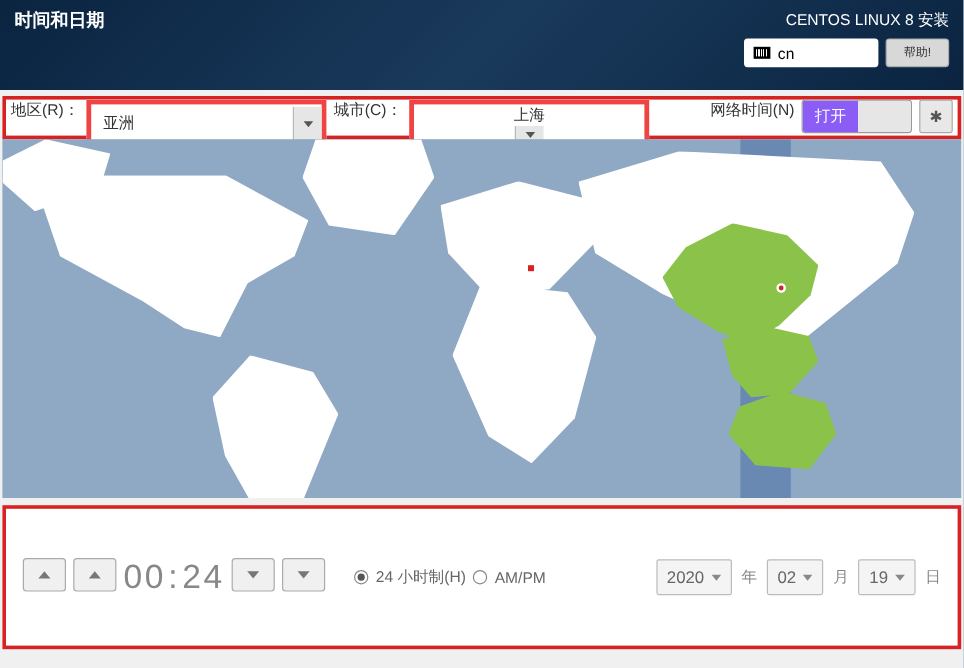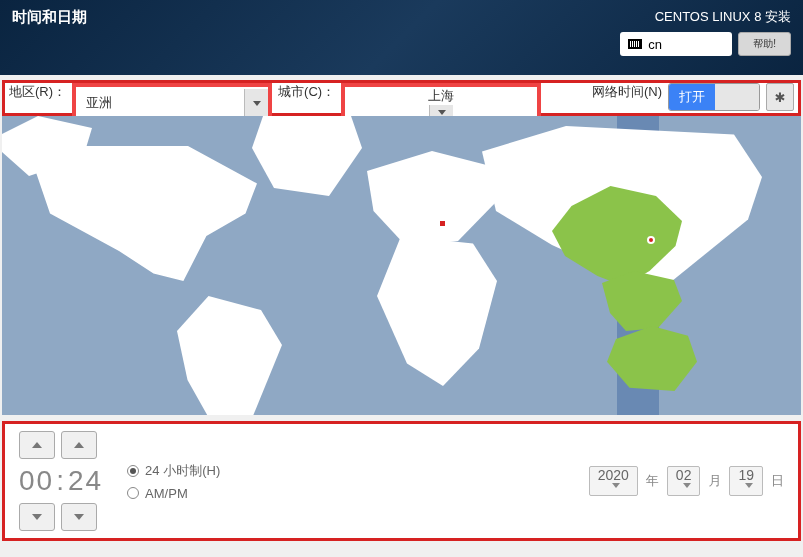--- a/index.html
+++ b/index.html
@@ -51,21 +51,21 @@
 }
 .chev-down { width: 0; height: 0; border-left: 4px solid transparent; border-right: 4px solid transparent; border-top: 5px solid #555; }
 .region-combo { width: 200px; }
 .city-combo { width: 200px; flex-direction: column; }
 .ntp-label { margin-left: auto; font-size: 13px; color: #333; }
 .toggle {
   display: flex; border: 1px solid #999; border-radius: 3px; overflow: hidden;
   height: 28px;
 }
 .toggle-on {
-  background: #3b82f6; color: #fff; padding: 0 10px; display: flex; align-items: center;
+  background: #8b5cf6; color: #fff; padding: 0 10px; display: flex; align-items: center;
   font-size: 13px; cursor: pointer;
 }
 .toggle-off { background: #e6e6e6; width: 44px; cursor: pointer; }
 .gear-btn {
   width: 28px; height: 28px; border: 1px solid #aaa; background: #e8e8e8;
   display: flex; align-items: center; justify-content: center; cursor: pointer; border-radius: 2px;
 }
 .gear-icon { font-size: 13px; color: #555; }
 
 .map-area {
@@ -90,39 +90,39 @@
 .city-dot {
   position: absolute; width: 8px; height: 8px; background: #d62222; border: 2px solid #fff;
   border-radius: 50%; left: 645px; top: 120px;
 }
 .red-dot2 { position: absolute; width: 5px; height: 5px; background: #d62222; left: 438px; top: 105px; }
 
 .bottom {
   margin: 6px 2px; height: 120px; border: 3px solid #d62222; background: #fff;
   display: flex; align-items: center; padding: 8px 14px; gap: 24px;
 }
-.time-set { display: flex; flex-direction: column; gap: 6px; }
+.time-set { display: flex; gap: 6px; }
 .spin-row { display: flex; gap: 6px; }
 .spin-btn {
   width: 36px; height: 28px; border: 1px solid #aaa; background: #f0f0f0; border-radius: 3px;
   display: flex; align-items: center; justify-content: center; cursor: pointer;
 }
 .chev-up { width: 0; height: 0; border-left: 5px solid transparent; border-right: 5px solid transparent; border-bottom: 6px solid #777; }
 .chev-down2 { width: 0; height: 0; border-left: 5px solid transparent; border-right: 5px solid transparent; border-top: 6px solid #777; }
 .time-display { font-size: 28px; color: #888; letter-spacing: 2px; display: flex; gap: 2px; }
 
-.format-radio { display: flex; flex-direction: column; gap: 6px; }
+.format-radio { display: flex; flex-direction: row; gap: 6px; }
 .radio-row { display: flex; align-items: center; gap: 6px; font-size: 13px; color: #666; }
 .radio { width: 12px; height: 12px; border: 1px solid #888; border-radius: 50%; display: inline-flex; align-items: center; justify-content: center; }
 .radio.sel::after { content: ""; width: 6px; height: 6px; background: #555; border-radius: 50%; }
 
 .date-set { margin-left: auto; display: flex; align-items: center; gap: 8px; }
 .date-combo {
   display: flex; align-items: center; border: 1px solid #bbb; background: #f4f4f4;
-  height: 30px; padding: 0 8px; border-radius: 2px; cursor: pointer; flex-direction: column;
+  height: 30px; padding: 0 8px; border-radius: 2px; cursor: pointer;
 }
 .date-combo span { font-size: 14px; color: #666; }
 .date-chev { margin-left: 6px; width: 0; height: 0; border-left: 4px solid transparent; border-right: 4px solid transparent; border-top: 5px solid #888; }
 .date-label { font-size: 13px; color: #888; }
 </style>
 </head>
 <body>
 
 <div class="header">
   <div class="header-left">

